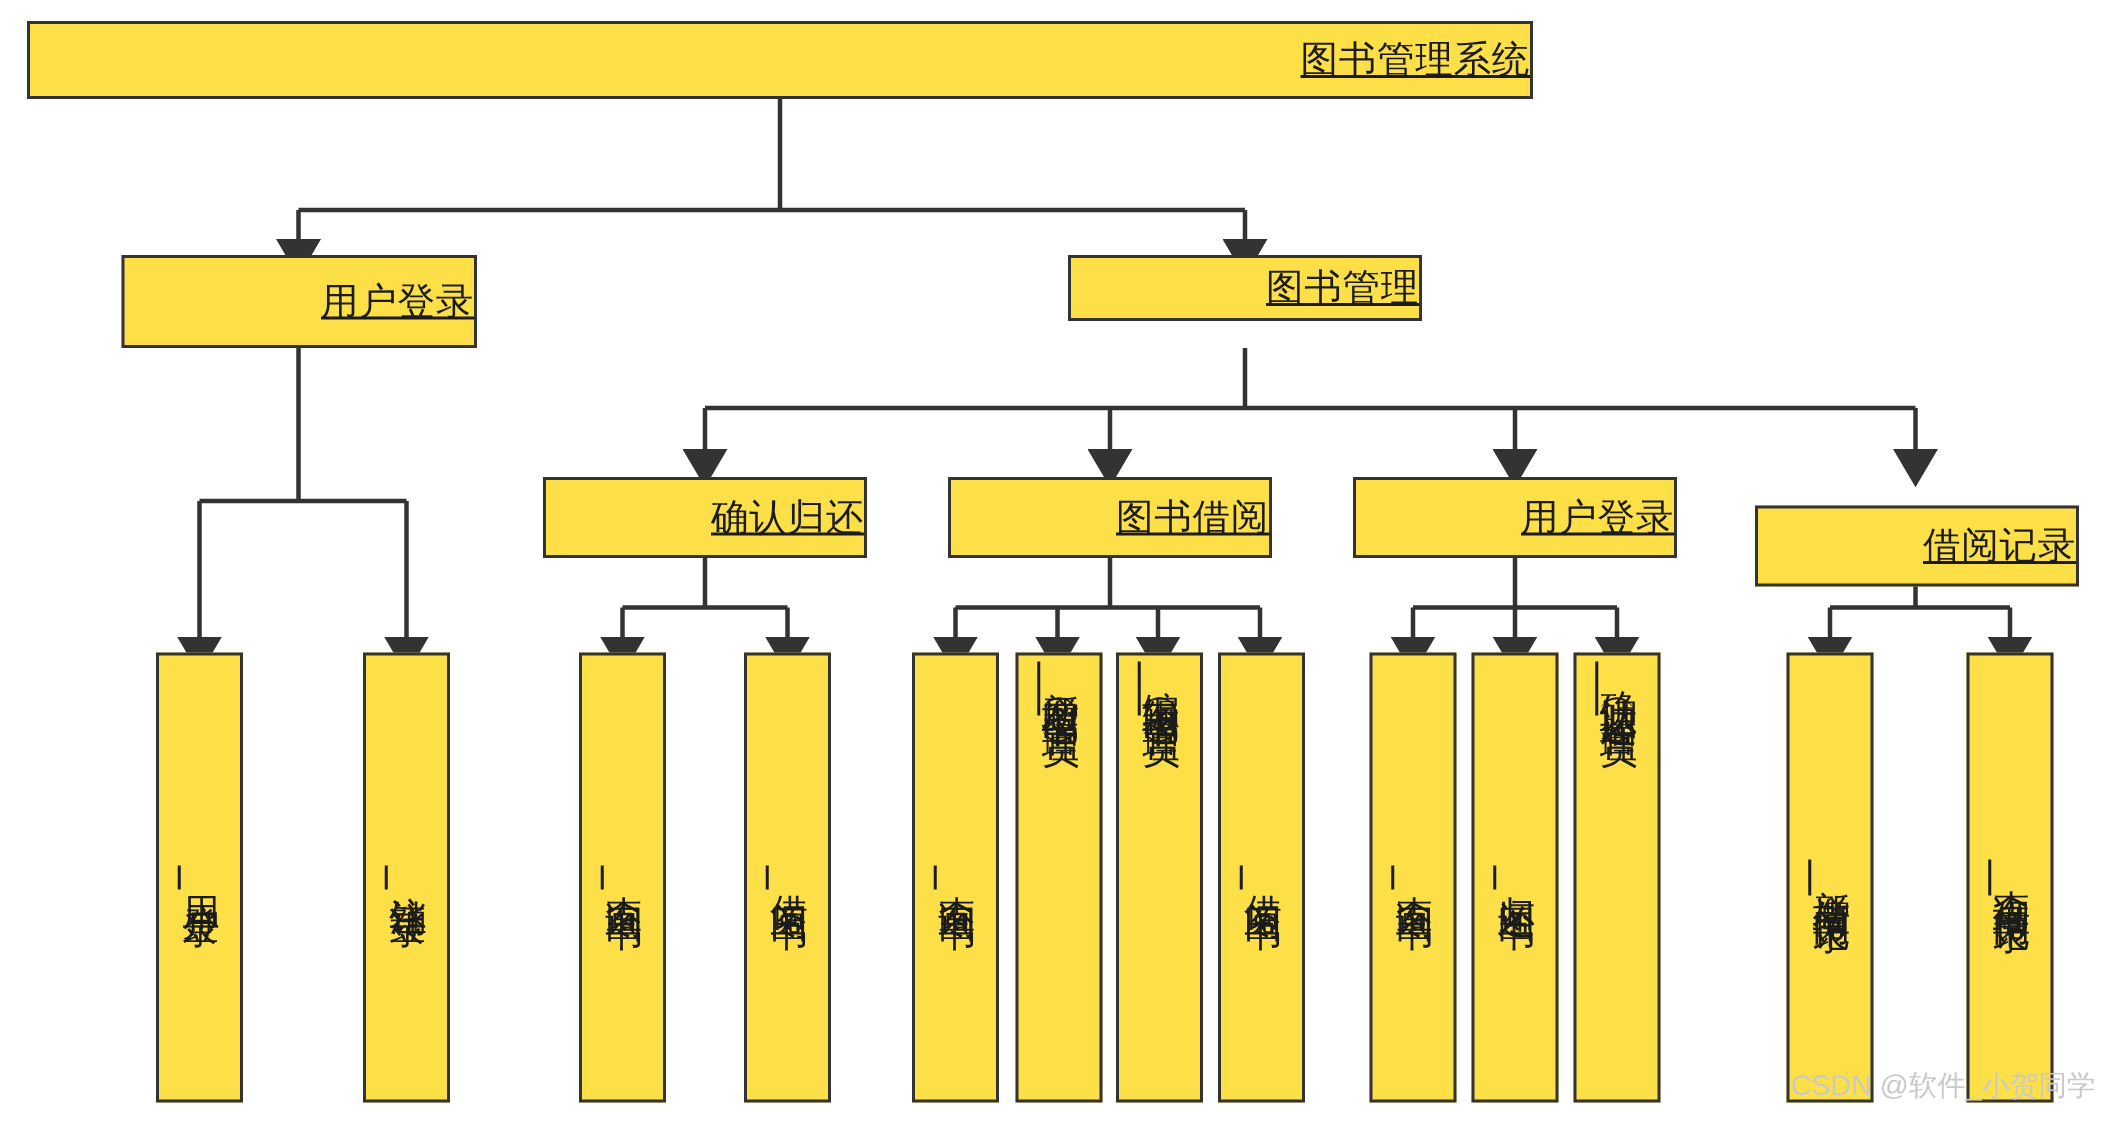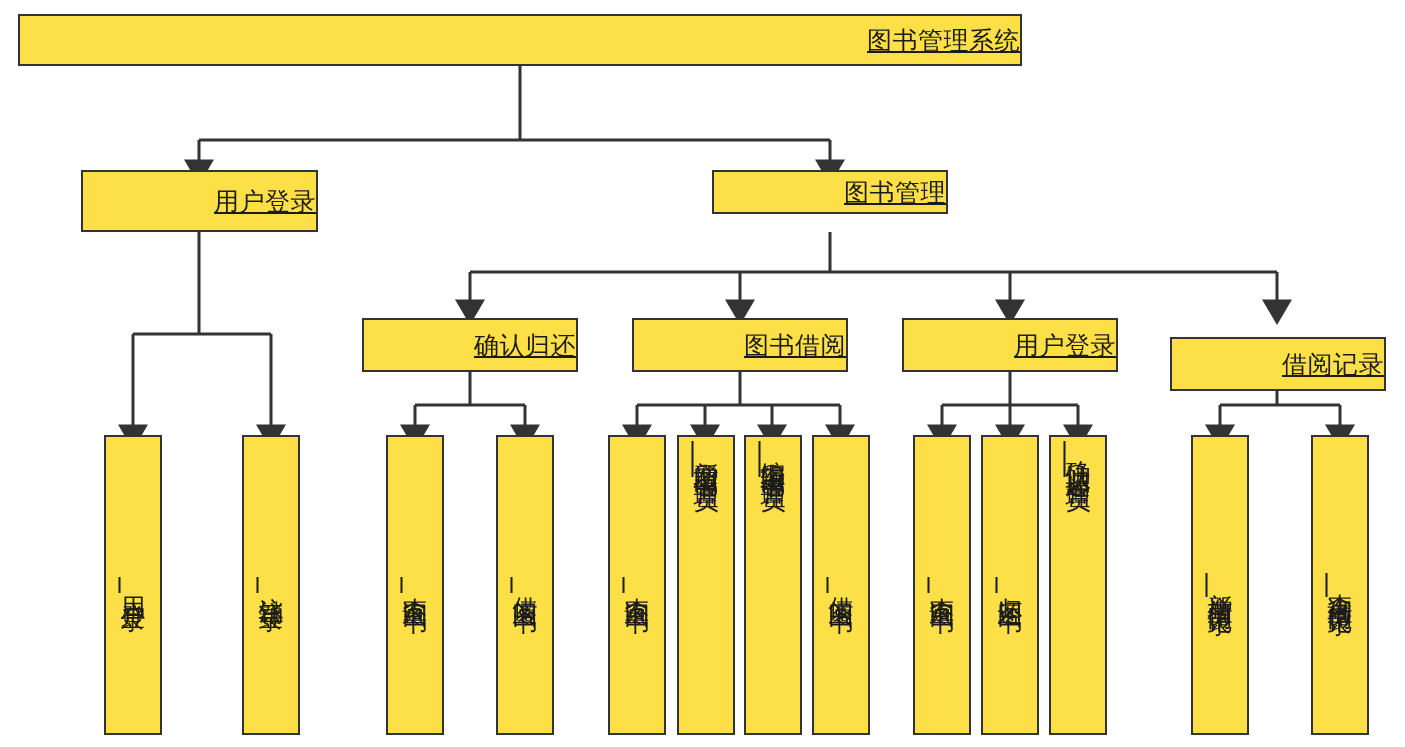--- a/index.html
+++ b/index.html
@@ -205,14 +205,15 @@
   </div>
 
   <div class="node vert centered" style="left:1191px; top:435px; width:58px; height:300px;">
     <span class="label">新增借阅记录</span>
   </div>
 
   <div class="node vert centered" style="left:1311px; top:435px; width:58px; height:300px;">
     <span class="label">查询借阅记录</span>
   </div>
 
+  <div id="watermark">CSDN @软件_小贺同学</div>
 
 </div>
 
 </body></html>

